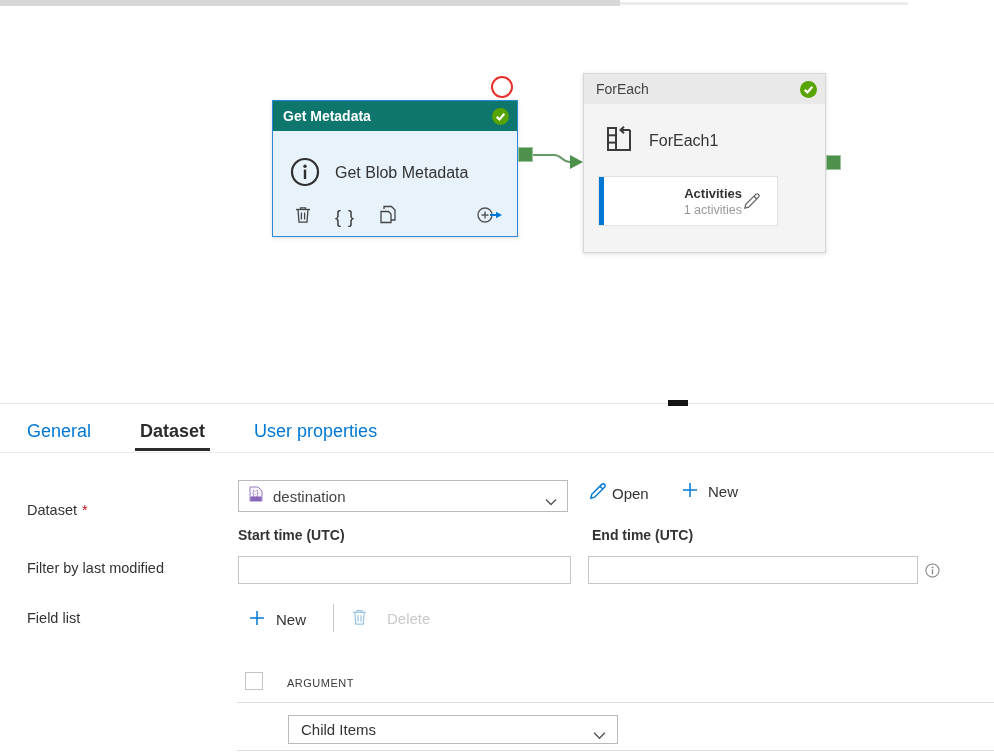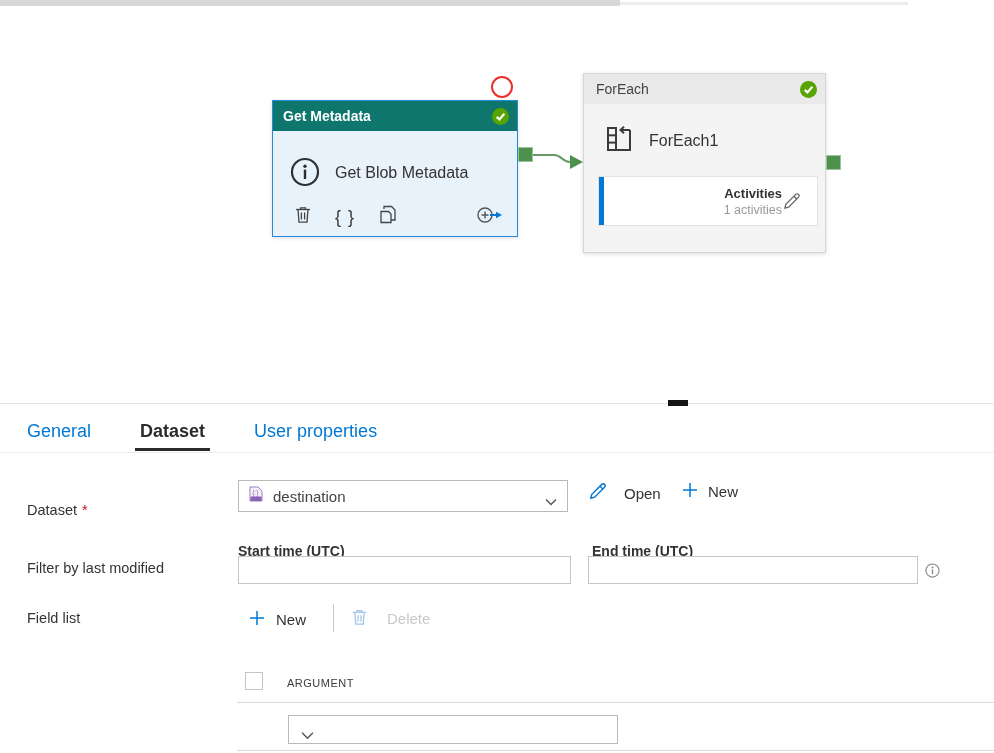--- a/index.html
+++ b/index.html
@@ -24,21 +24,21 @@
 
   .port{position:absolute;width:15px;height:15px;background:#4d914d;border:1px solid #9cc49c;box-sizing:border-box;}
   .gm-port{left:518px;top:147px;}
   .fe-port{left:826px;top:155px;}
 
   .fe{left:583px;top:73px;width:243px;height:180px;border:1px solid #d6d6d6;background:#f4f4f4;}
   .fe-header{height:30px;background:#e9e9e9;color:#444;font-size:14px;
     display:flex;align-items:center;justify-content:space-between;padding:0 8px 0 12px;box-sizing:border-box;}
   .fe-icon{position:absolute;left:20px;top:50px;width:30px;height:30px;}
   .fe-title{position:absolute;left:65px;top:58px;font-size:16px;color:#333;}
-  .activities-card{position:absolute;left:14px;top:102px;width:220px;height:50px;background:#fff;
+  .activities-card{position:absolute;left:14px;top:102px;width:180px;height:50px;background:#fff;
     border:1px solid #e2e2e2;display:flex;align-items:center;box-sizing:border-box;}
   .blue-bar{position:absolute;left:0;top:0;width:5px;height:100%;background:#0078d4;}
   .act-text{padding-left:16px;flex:1;}
   .act-line1{font-size:13px;font-weight:bold;color:#333;}
   .act-line2{font-size:12.5px;color:#9a9a9a;margin-top:2px;}
   .act-pencil{margin-right:16px;width:19px;height:19px;}
 
   .red-circle{position:absolute;left:491px;top:76px;width:18px;height:18px;
     border:2px solid #e8312c;border-radius:50%;}
   .connector{position:absolute;left:0;top:0;pointer-events:none;}
@@ -54,24 +54,24 @@
   .form-label{position:absolute;left:27px;font-size:14.5px;color:#333;}
   .req{color:#c50f1f;margin-left:5px;}
 
   .select{position:absolute;display:flex;align-items:center;border:1px solid #b9b9b9;
     background:#fff;box-sizing:border-box;cursor:pointer;}
   .dataset-select{left:238px;top:480px;width:330px;height:32px;padding:0 10px;}
   .select-value{margin-left:10px;font-size:15px;color:#444;flex:1;white-space:nowrap;}
   .chevron{width:12px;height:8px;flex:0 0 auto;}
 
   .link-btn{position:absolute;display:flex;align-items:center;font-size:15px;color:#333;cursor:pointer;}
-  .open-btn{left:588px;top:482px;gap:17px;}
+  .open-btn{left:588px;top:482px;gap:5px;}
   .new-btn{left:682px;top:482px;gap:10px;}
 
-  .col-label{position:absolute;font-size:14px;font-weight:bold;color:#333;margin-top:16px;}
+  .col-label{position:absolute;font-size:14px;font-weight:bold;color:#333;}
   .text-input{position:absolute;height:28px;border:1px solid #c6c6c6;box-sizing:border-box;
     background:#fff;padding:0 8px;font:inherit;font-size:14px;color:#333;}
   .info-small{position:absolute;left:925px;top:563px;width:15px;height:15px;}
 
   .fl-new{position:absolute;left:249px;top:610px;display:flex;gap:11px;align-items:center;
     font-size:15px;color:#333;cursor:pointer;}
   .vdiv{position:absolute;left:333px;top:604px;width:1px;height:28px;background:#c9c9c9;}
   .fl-delete{position:absolute;left:352px;top:608px;display:flex;gap:20px;align-items:center;
     font-size:15px;color:#c9c9c9;}
 
@@ -263,20 +263,21 @@
           <path d="M9.6 7 v7"></path>
         </svg>
     </span>
     <span>Delete</span>
   </div>
 
   <div class="checkbox"></div>
   <div class="arg-header">ARGUMENT</div>
   <div class="hdiv hdiv1"></div>
   <div class="select child-select">
+    <span class="child-value">Child Items</span>
     <span class="chevron">
       <svg viewBox="0 0 12 7" width="13" height="9" fill="none" stroke="#555" stroke-width="1.3">
           <path d="M1 1 l5 5 l5 -5"></path>
         </svg>
     </span>
   </div>
   <div class="hdiv hdiv2"></div>
 
 </div>
 

